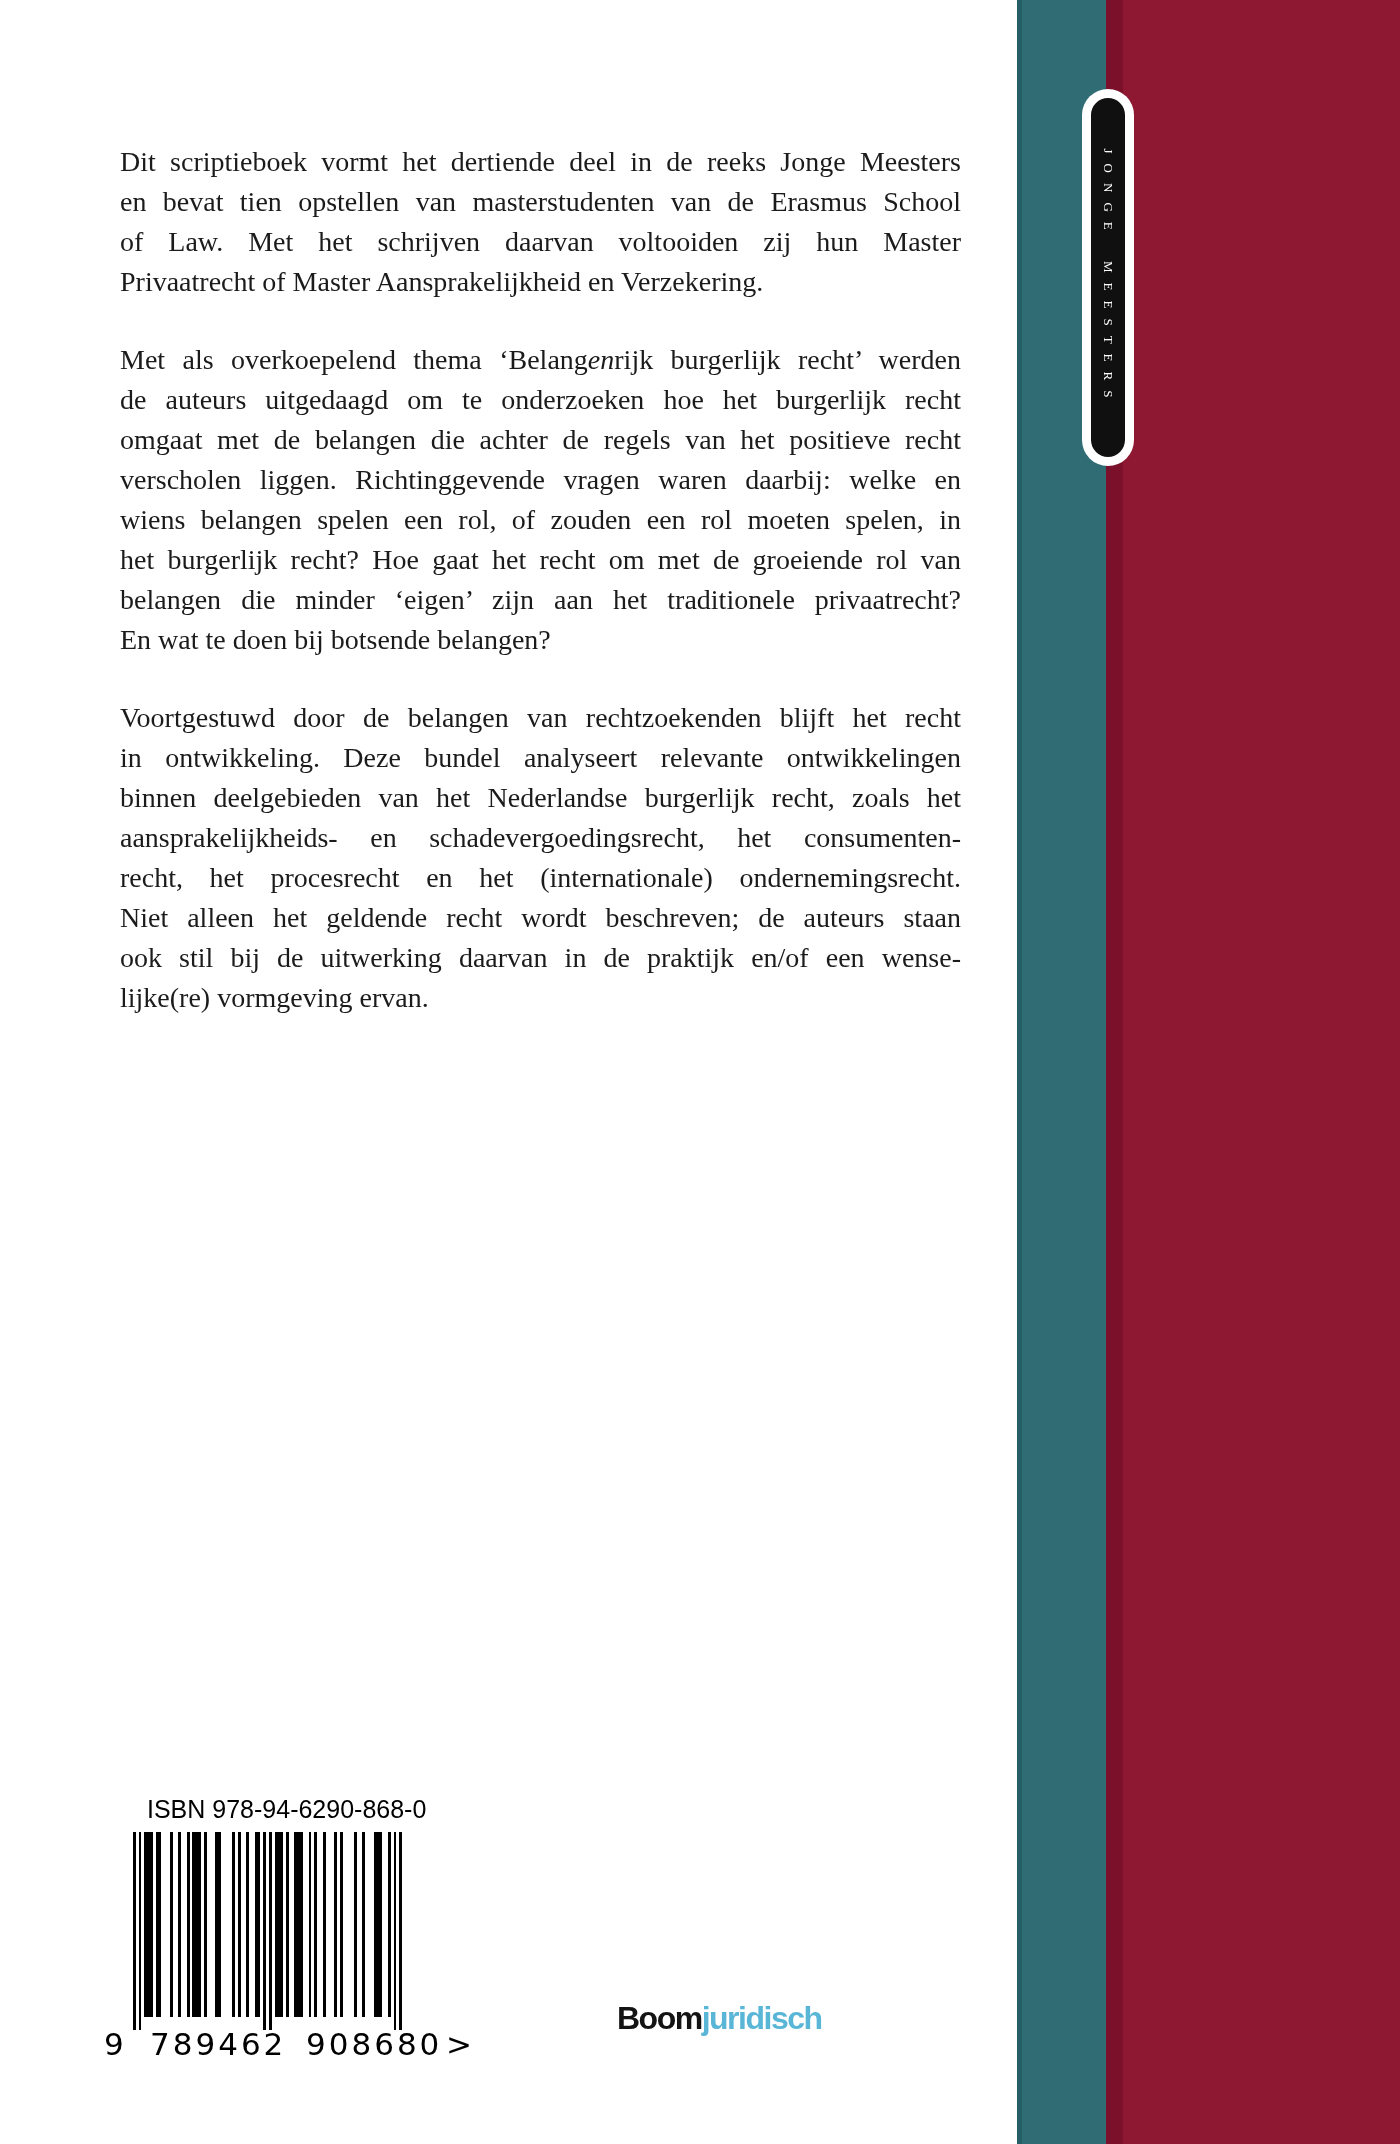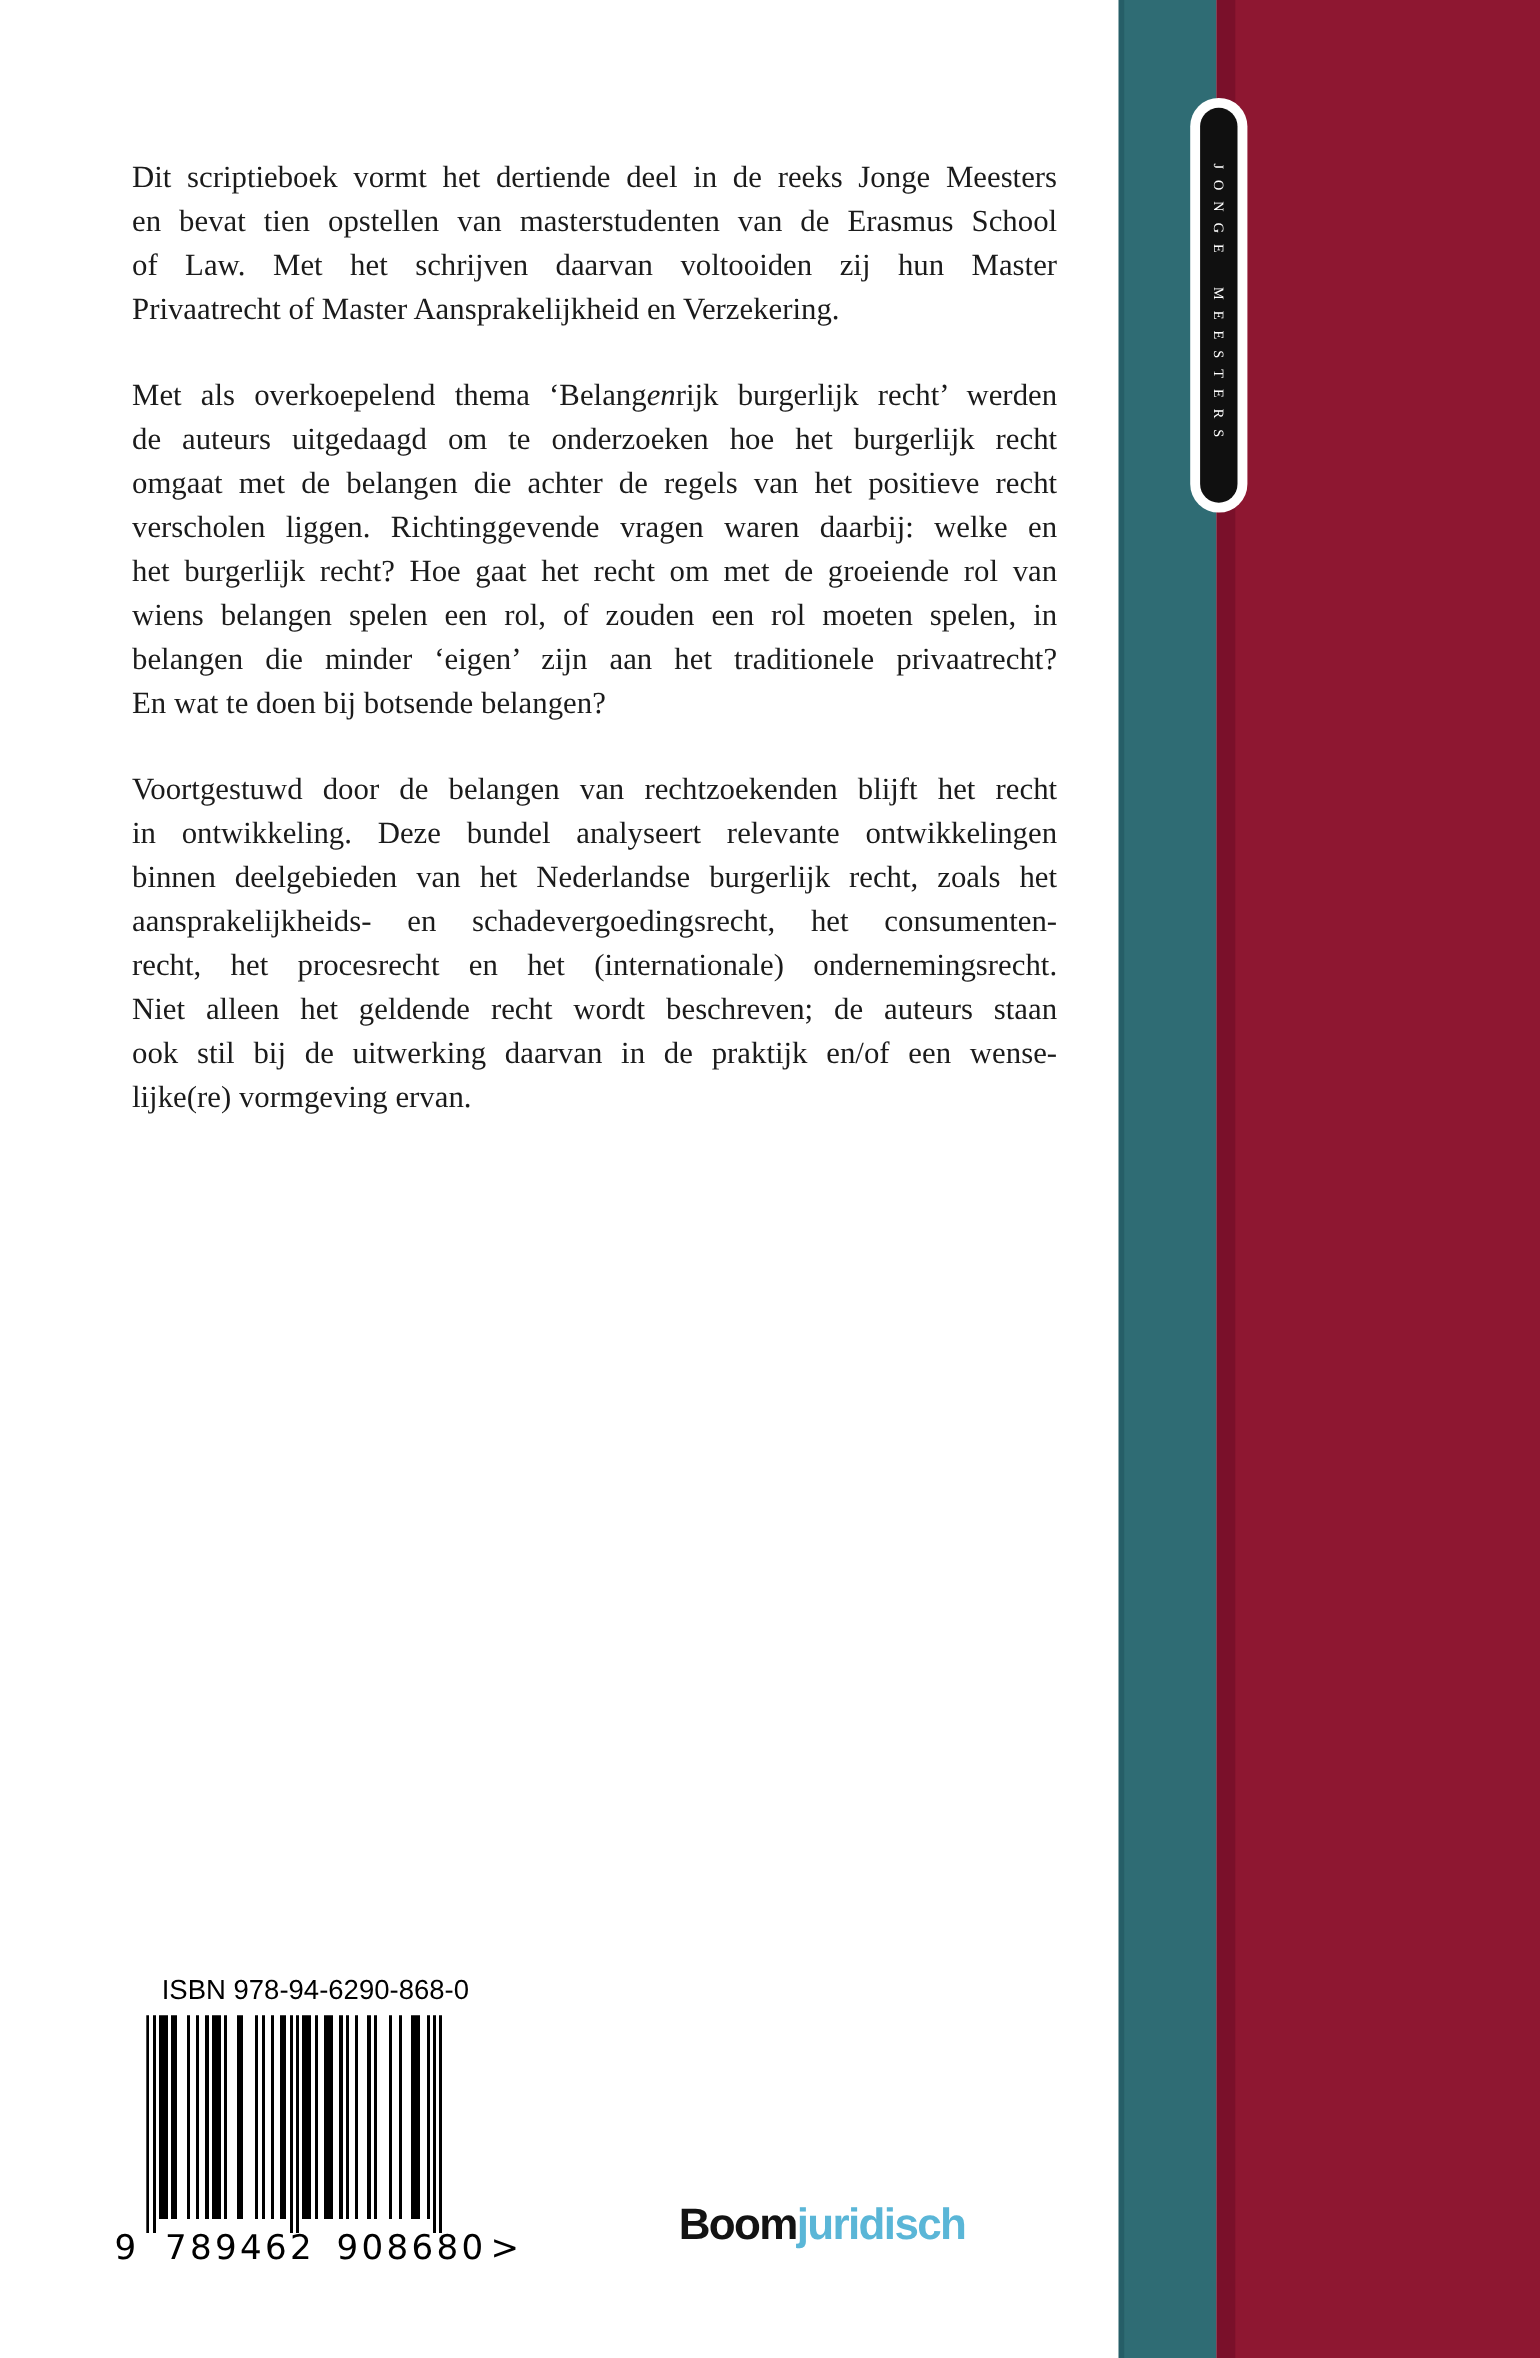--- a/index.html
+++ b/index.html
@@ -40,21 +40,21 @@
   .barcode { position:absolute; left:133px; top:1832px; width:269px; height:198px; }
   .bc-digit { position:absolute; top:2026px; font-family:"DejaVu Sans", sans-serif;
            font-size:31px; color:#000; }
   .bc-first  { left:104px; }
   .bc-g1     { left:150px; letter-spacing:3px; }
   .bc-g2     { left:306px; letter-spacing:3px; }
   .bc-arrow  { left:446px; }
   
   .logo { position:absolute; left:617px; top:2000px;
            font-family:"Liberation Sans", sans-serif; font-weight:700;
-           font-size:40px; letter-spacing:-1.5px; white-space:nowrap; }
+           font-size:32px; letter-spacing:-1.5px; white-space:nowrap; }
   .logo .boom { color:var(--logo_black); }
   .logo .juridisch { color:var(--logo_blue); }
 </style>
 </head>
 <body>
 
 <div class="stripe-teal"></div>
 <div class="stripe-teal-edge"></div>
 <div class="stripe-red"></div>
 <div class="stripe-red-edge"></div>
@@ -70,22 +70,22 @@
       <div class="tline">Dit scriptieboek vormt het dertiende deel in de reeks Jonge Meesters</div>
       <div class="tline">en bevat tien opstellen van masterstudenten van de Erasmus School</div>
       <div class="tline">of Law. Met het schrijven daarvan voltooiden zij hun Master</div>
       <div class="tline lastline">Privaatrecht of Master Aansprakelijkheid en Verzekering.</div>
     </div>
     <div class="para">
       <div class="tline">Met als overkoepelend thema ‘Belang<i>en</i>rijk burgerlijk recht’ werden</div>
       <div class="tline">de auteurs uitgedaagd om te onderzoeken hoe het burgerlijk recht</div>
       <div class="tline">omgaat met de belangen die achter de regels van het positieve recht</div>
       <div class="tline">verscholen liggen. Richtinggevende vragen waren daarbij: welke en</div>
+      <div class="tline">wiens belangen spelen een rol, of zouden een rol moeten spelen, in</div>
       <div class="tline">het burgerlijk recht? Hoe gaat het recht om met de groeiende rol van</div>
-      <div class="tline">wiens belangen spelen een rol, of zouden een rol moeten spelen, in</div>
       <div class="tline">belangen die minder ‘eigen’ zijn aan het traditionele privaatrecht?</div>
       <div class="tline lastline">En wat te doen bij botsende belangen?</div>
     </div>
     <div class="para">
       <div class="tline">Voortgestuwd door de belangen van rechtzoekenden blijft het recht</div>
       <div class="tline">in ontwikkeling. Deze bundel analyseert relevante ontwikkelingen</div>
       <div class="tline">binnen deelgebieden van het Nederlandse burgerlijk recht, zoals het</div>
       <div class="tline">aansprakelijkheids- en schadevergoedingsrecht, het consumenten-</div>
       <div class="tline">recht, het procesrecht en het (internationale) ondernemingsrecht.</div>
       <div class="tline">Niet alleen het geldende recht wordt beschreven; de auteurs staan</div>

